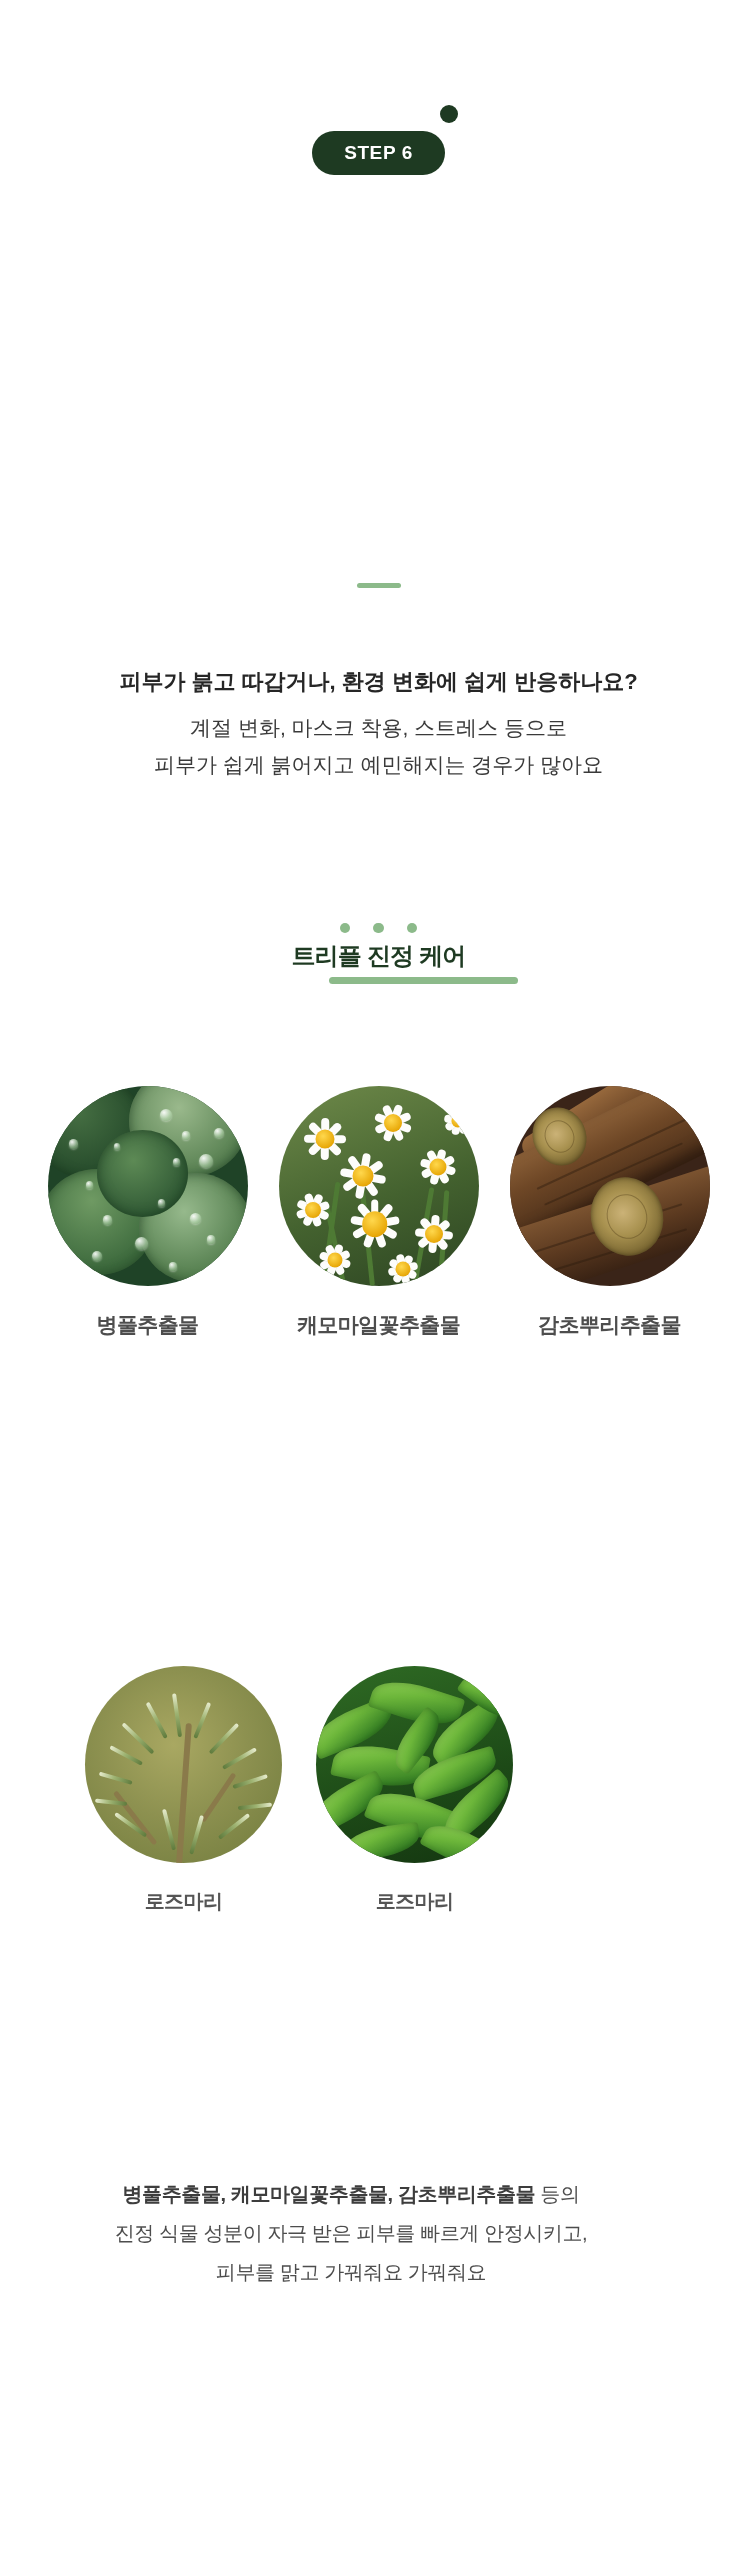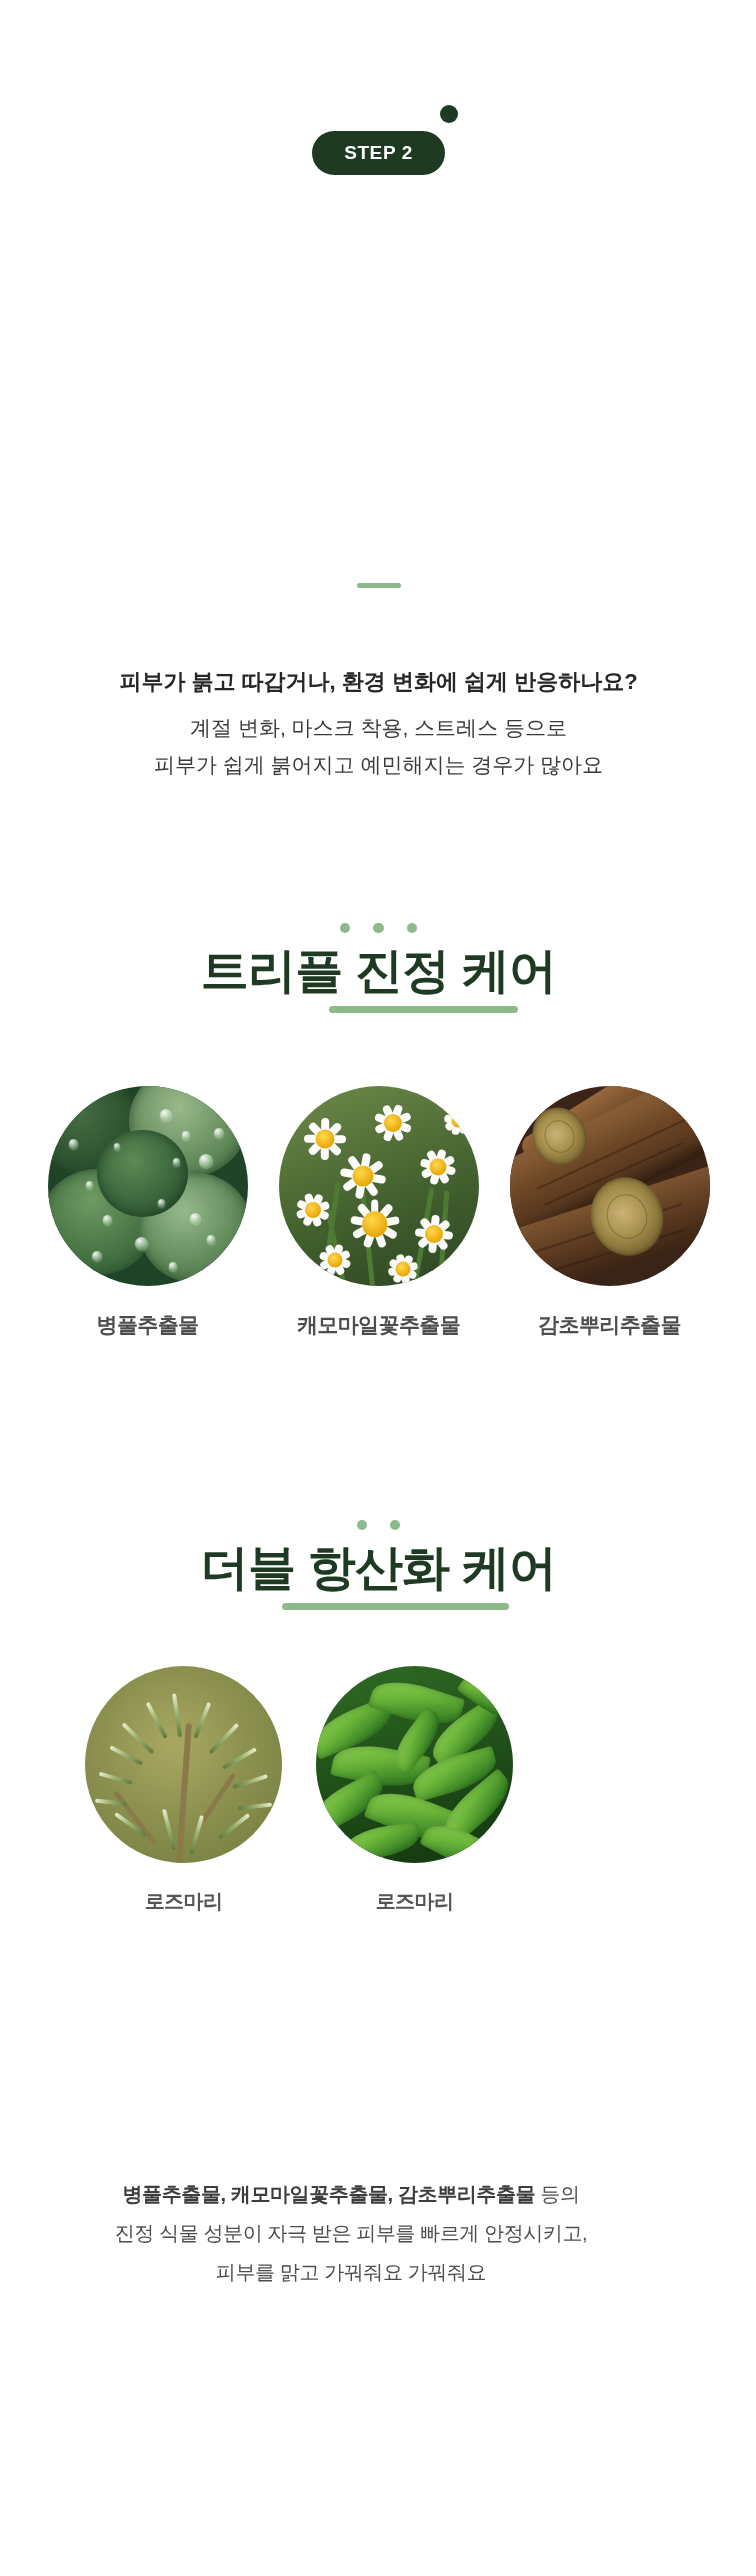--- a/index.html
+++ b/index.html
@@ -71,21 +71,21 @@
 
   
   .section-head {
     position:absolute; left:0; width:757px;
     display:flex; flex-direction:column; align-items:center;
   }
   .dots { display:flex; gap:23px; margin-bottom:8.5px; }
   .dots i { width:10.4px; height:10.4px; border-radius:50%; background:#8cba8a; display:block; }
   .sh-title {
     color:#1e3a22;
-    font-size:48px;
+    font-size:24px;
     font-weight:bold;
     letter-spacing:-0.8px;
     line-height:1.2;
     position:relative;
     text-align:center;
   }
   .sh-underline {
     height:6.6px; background:#8cba8a; border-radius:3.8px; margin-top:6.6px;
   }
   #head-triple { top:923px; }
@@ -228,21 +228,21 @@
   .closing b { color:#3d3d3d; font-weight:bold; }
   .closing span.ln { display:block; }
 </style>
 </head>
 <body>
 
 <div class="page">
 
   <div class="step-wrap">
     <div class="step-rel">
-      <div class="step-badge">STEP 2</div>
+      <div class="step-badge">STEP 6</div>
       <span class="step-dot"></span>
     </div>
   </div>
 
 
   <div class="divider">
       <i></i>
     </div>
 
   <div class="intro">
@@ -443,28 +443,20 @@
         <span class="grain" style="width:161px;left:15px;top:142px;transform:rotate(-18deg);"></span>
         <span class="grain" style="width:142px;left:38px;top:163px;transform:rotate(-17deg);"></span>
         <span class="cut cutA"></span>
         <span class="cut cutB"></span>
       </div>
       <div class="cap">감초뿌리추출물</div>
     </div>
 
   </div>
 
-  <div class="section-head" id="head-double">
-    <div class="dots">
-      <i></i>
-      <i></i>
-    </div>
-    <div class="sh-title">더블 항산화 케어</div>
-    <div class="sh-underline"></div>
-  </div>
 
   <div class="row-2">
 
     <div class="ing">
       <div class="photo ph-rose">
         <span class="branch" style="height:142px;left:91px;top:57px;transform:rotate(4deg);"></span>
         <span class="branch" style="height:66px;left:68px;top:112px;transform:rotate(-38deg);width:4.7px;"></span>
         <span class="branch" style="height:57px;left:115px;top:98px;transform:rotate(34deg);width:4.7px;"></span>
         <span class="needle" style="height:44px;left:95px;top:26.5px;transform:translate(-50%,0) rotate(-8deg);"></span>
         <span class="needle" style="height:40px;left:81px;top:32px;transform:translate(-50%,0) rotate(-28deg);"></span>

